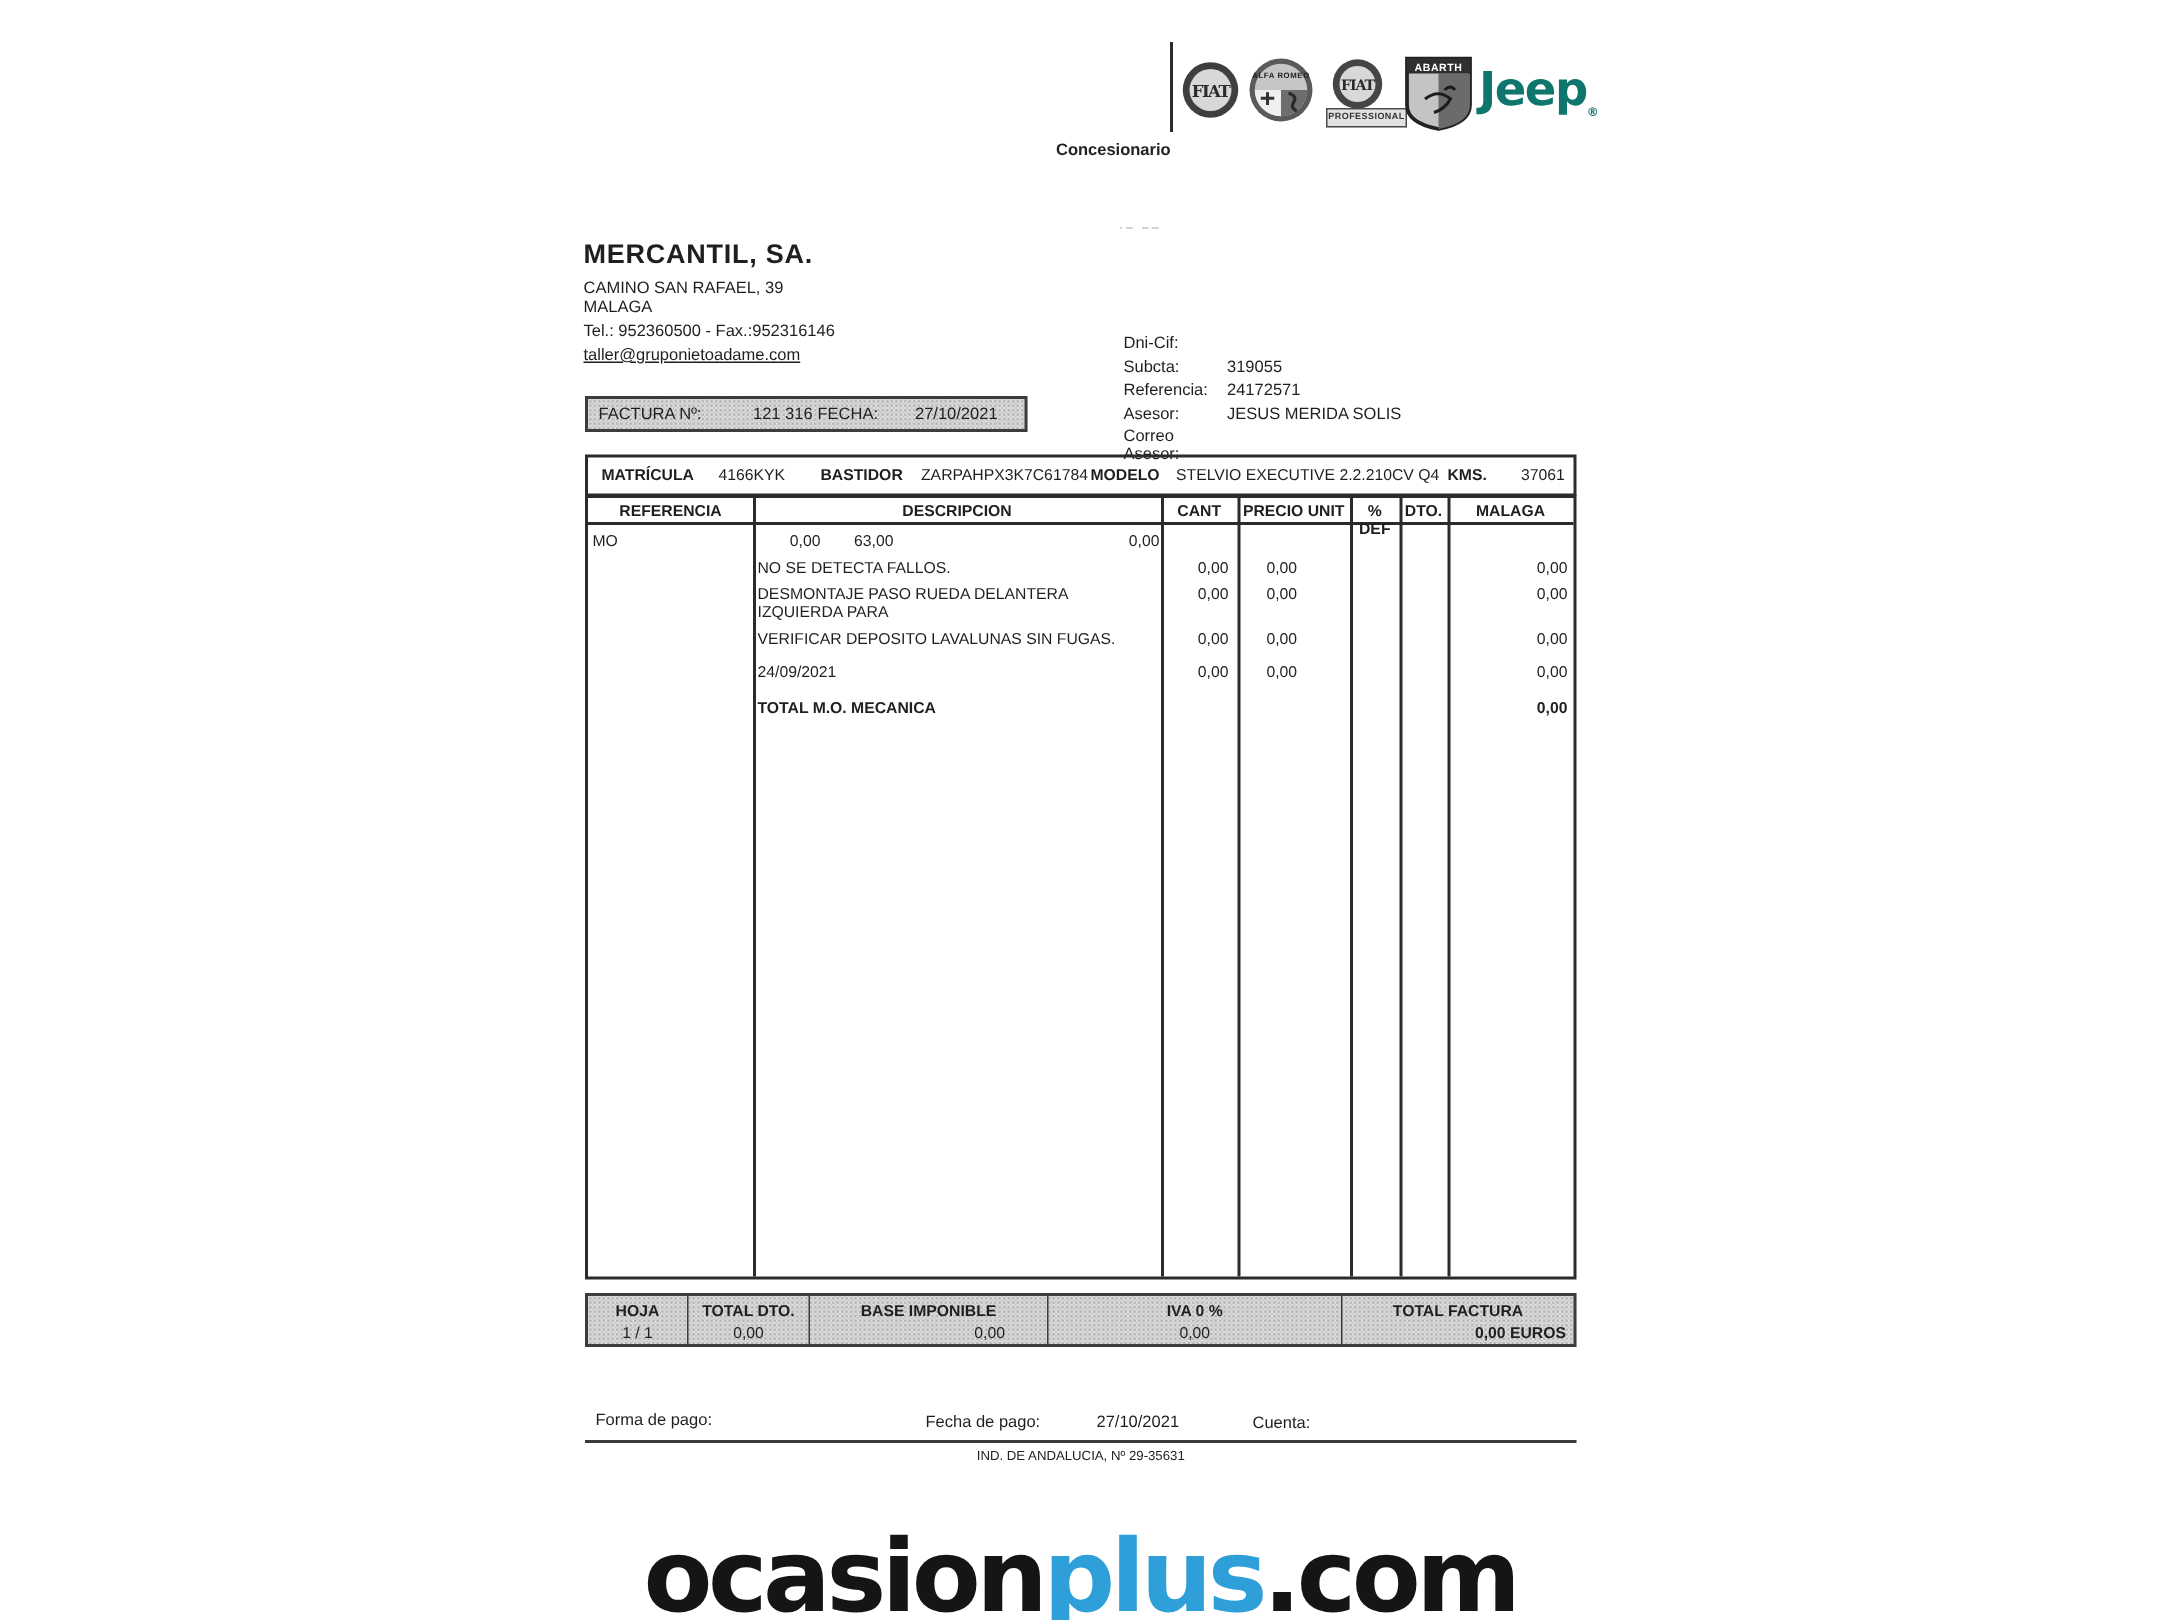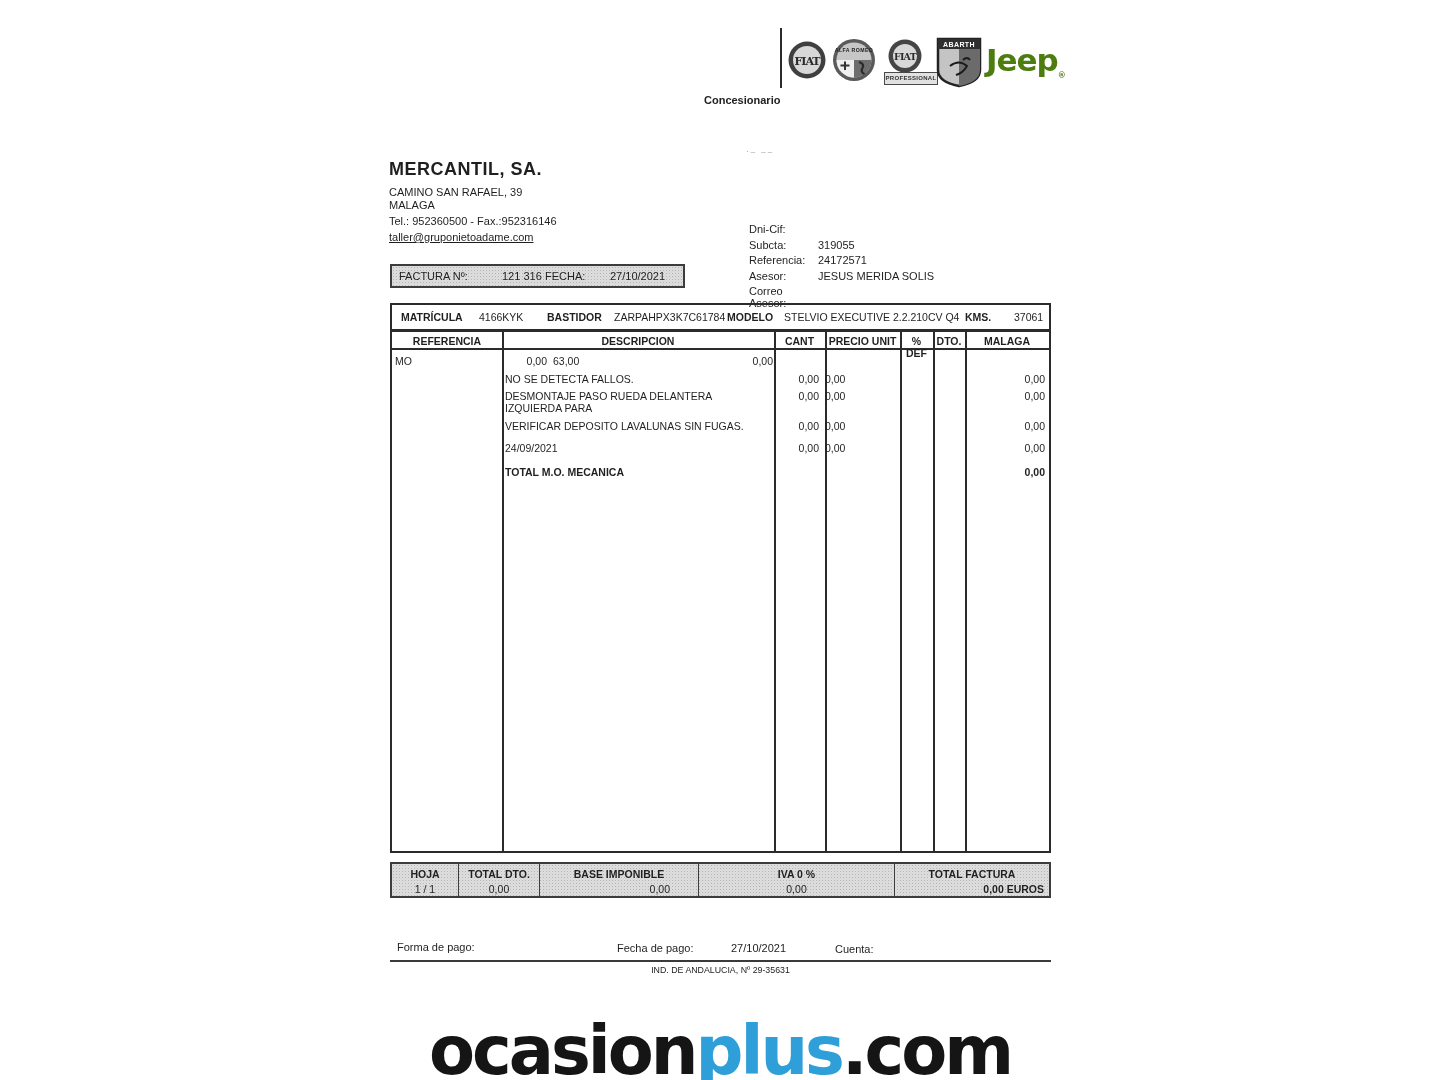--- a/index.html
+++ b/index.html
@@ -8,21 +8,21 @@
   .abs { position:absolute; }
 
   
   .brand-strip { left:780px; top:28px; width:300px; height:66px; }
   .brand-divider { left:0; top:4px; width:2px; height:60px; background:#2b2b2b; }
   .logo { position:absolute; }
   .prof-box { position:absolute; left:104px; top:44px; width:54px; height:13px; border:1.5px solid #4a4a4a;
               background:#e2e2e2; font-size:6px; font-weight:bold; color:#333; text-align:center;
               line-height:10px; letter-spacing:.3px; }
   .jeep-word { position:absolute; left:206px; top:14px; font-family:"DejaVu Sans",sans-serif; font-weight:bold;
-               font-size:31px; color:#4d7c0f; letter-spacing:-1px; }
+               font-size:31px; color:#0f766e; letter-spacing:-1px; }
   .jeep-word sub { font-size:8px; }
   .concesionario { left:704px; top:94px; font-size:11px; font-weight:bold; color:#222; }
   .scan-artifact { left:746px; top:147px; font-size:8px; color:#999; letter-spacing:2px; }
 
   
   .company-name { left:389px; top:159px; font-size:18px; font-weight:bold; letter-spacing:.5px; }
   .company-addr1 { left:389px; top:186px; font-size:11px; }
   .company-addr2 { left:389px; top:199px; font-size:11px; }
   .company-tel   { left:389px; top:215px; font-size:11px; }
   .company-email { left:389px; top:231px; font-size:11px; text-decoration:underline; }
@@ -59,21 +59,21 @@
   .items-head { position:absolute; top:0; left:0; width:657px; height:18px; border-bottom:2px solid #2b2b2b;
                 display:flex; font-weight:bold; }
   .items-head div { text-align:center; padding-top:3px; }
   .hc1{width:110px}.hc2{width:272px}.hc3{width:51px}.hc4{width:75px}.hc5{width:33px}.hc6{width:32px}.hc7{width:84px}
   .items-body { position:absolute; top:20px; left:0; width:657px; }
   .irow { display:flex; line-height:11.5px; }
   .c-ref  { width:110px; padding-left:3px; }
   .c-desc { width:272px; padding-left:3px; }
   .c-desc .w { display:inline-block; max-width:252px; }
   .c-cant { width:51px; text-align:right; padding-right:6px; }
-  .c-pre  { width:75px; text-align:left; padding-right:16px; }
+  .c-pre  { width:75px; text-align:center; padding-right:16px; }
   .c-def  { width:33px; } .c-dto { width:32px; }
   .c-imp  { width:84px; text-align:right; padding-right:4px; }
   .mt4{margin-top:4px}.mt6{margin-top:6px}.mt7{margin-top:7px}.mt10{margin-top:10px}.mt13{margin-top:13px}
   .bold { font-weight:bold; }
 
   
   .totals-bar { left:390px; top:862px; width:661px; height:36px; display:flex; font-size:10.5px; }
   .tsec { position:relative; height:100%; border-right:1.5px solid #3c3c3c; }
   .tsec:last-child { border-right:none; }
   .ts1{width:67px}.ts2{width:81px}.ts3{width:159px}.ts4{width:196px}.ts5{width:154px}

